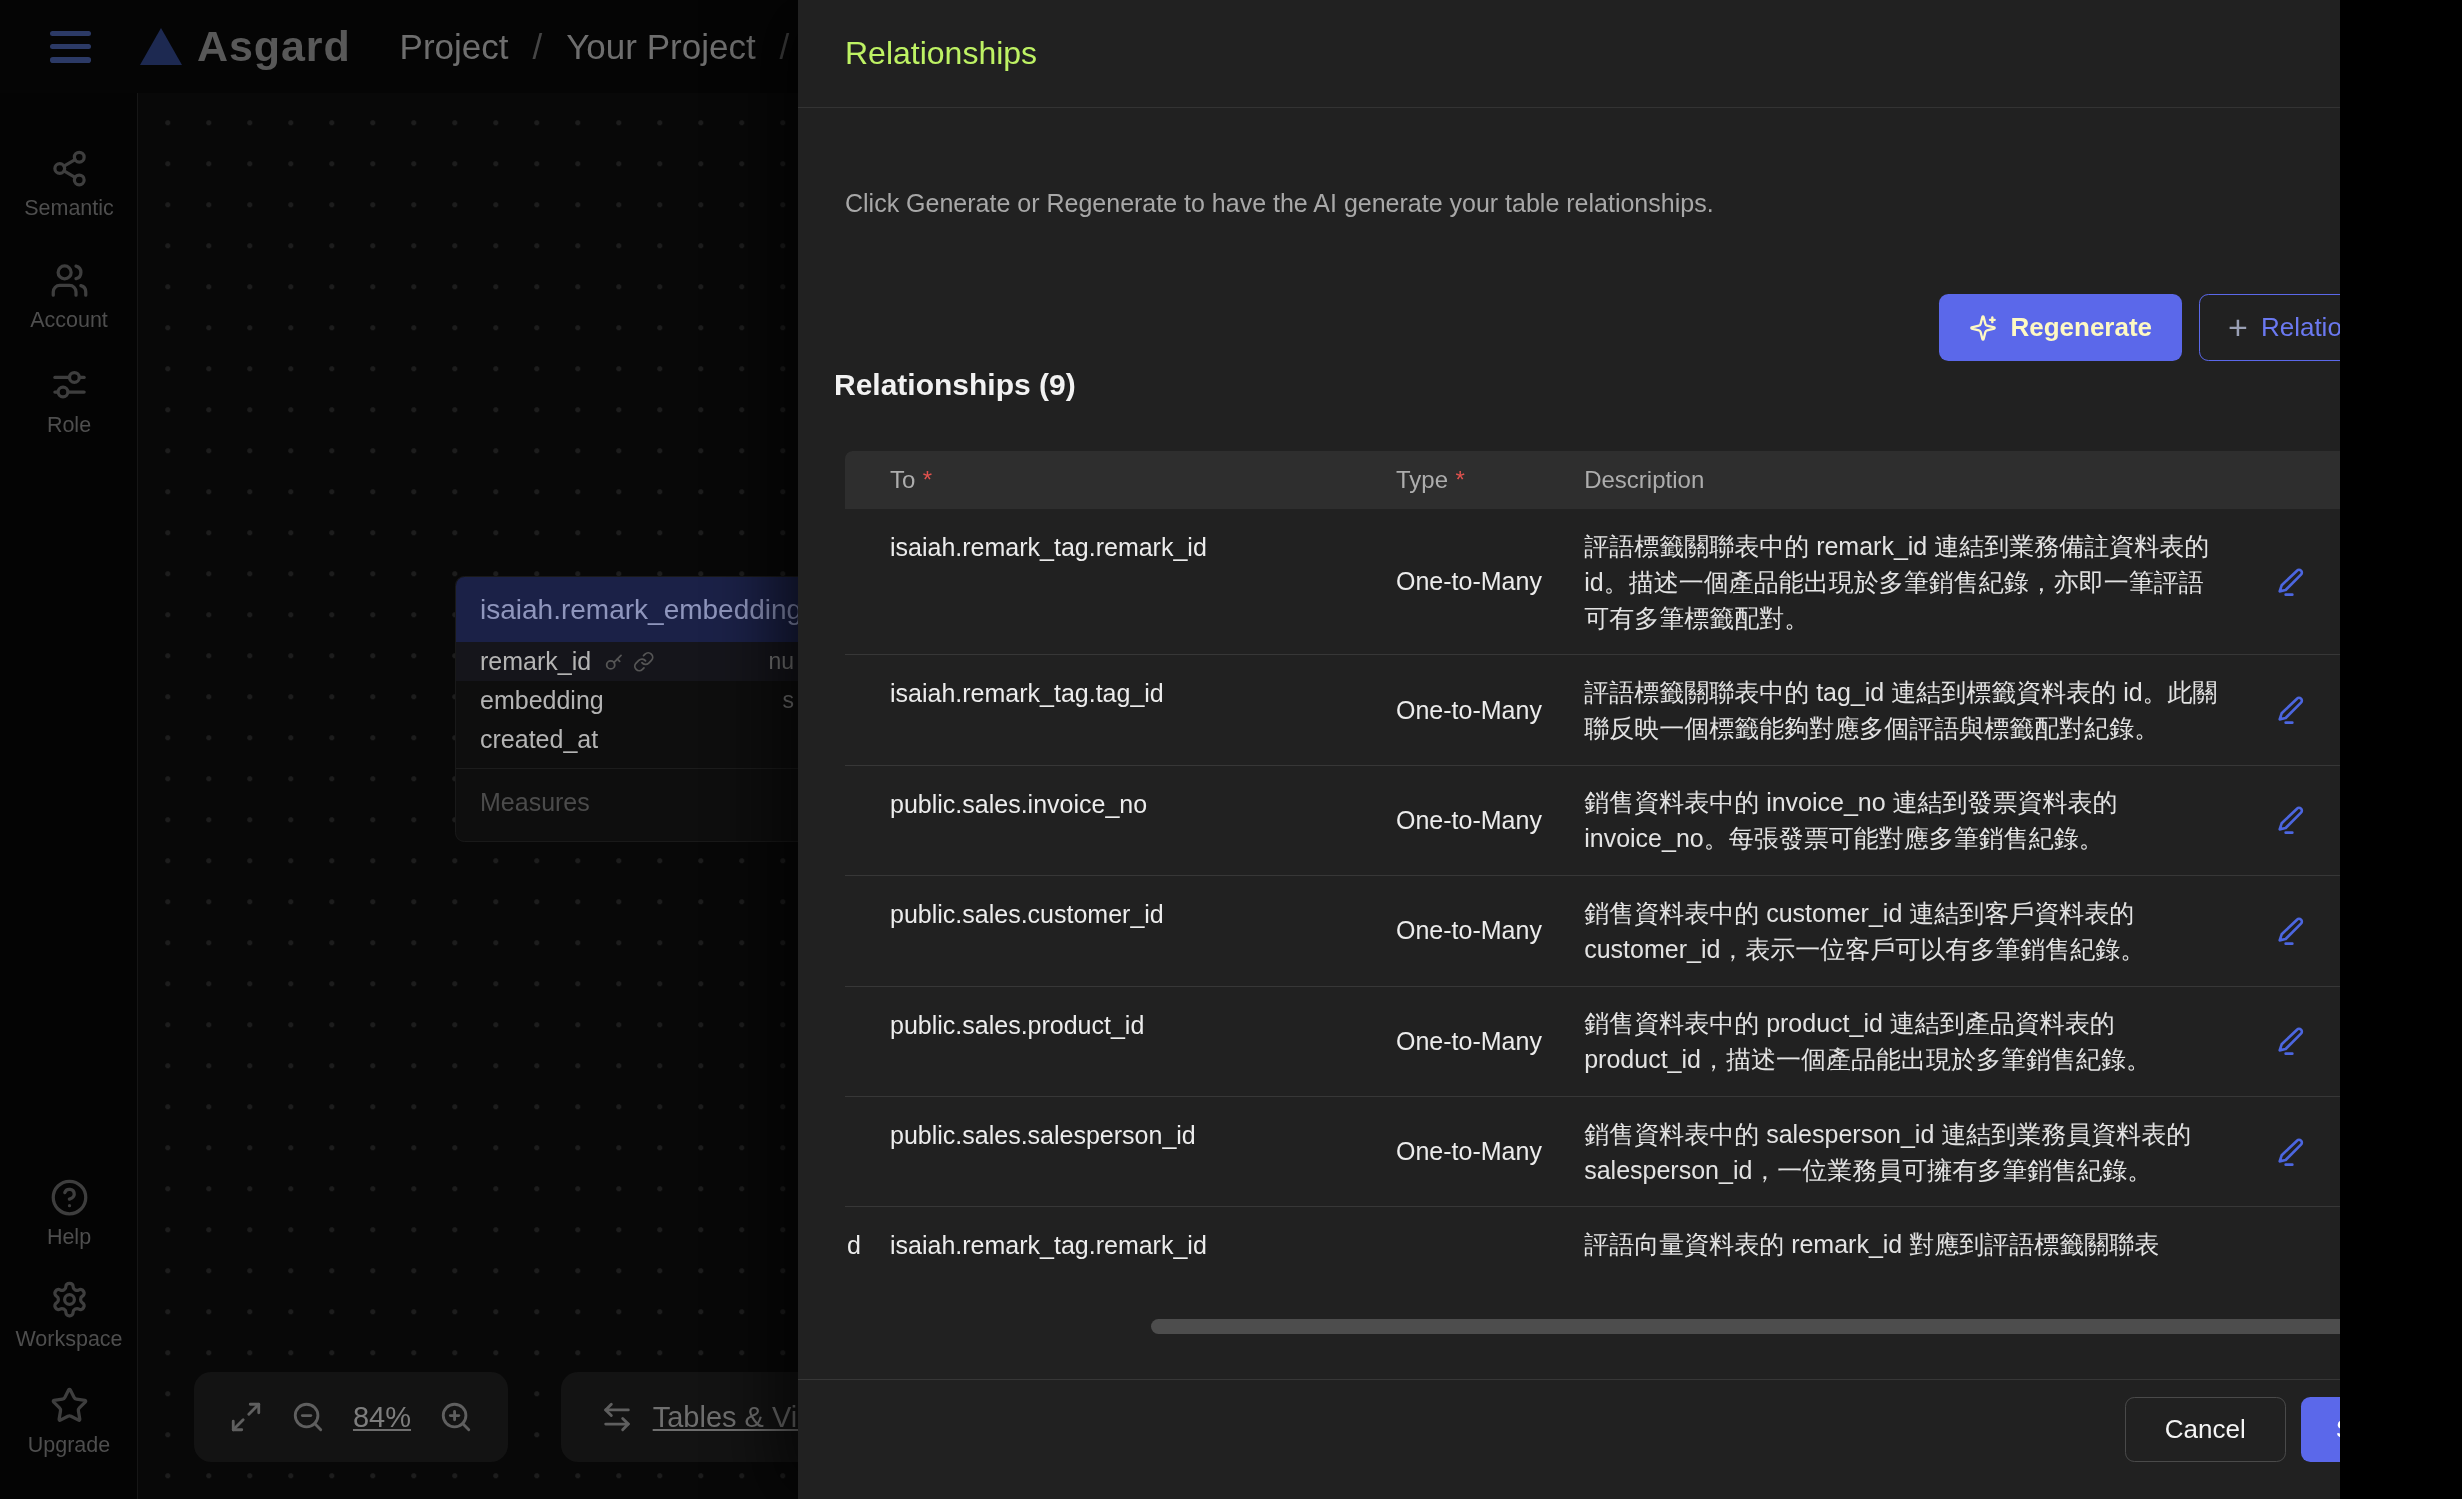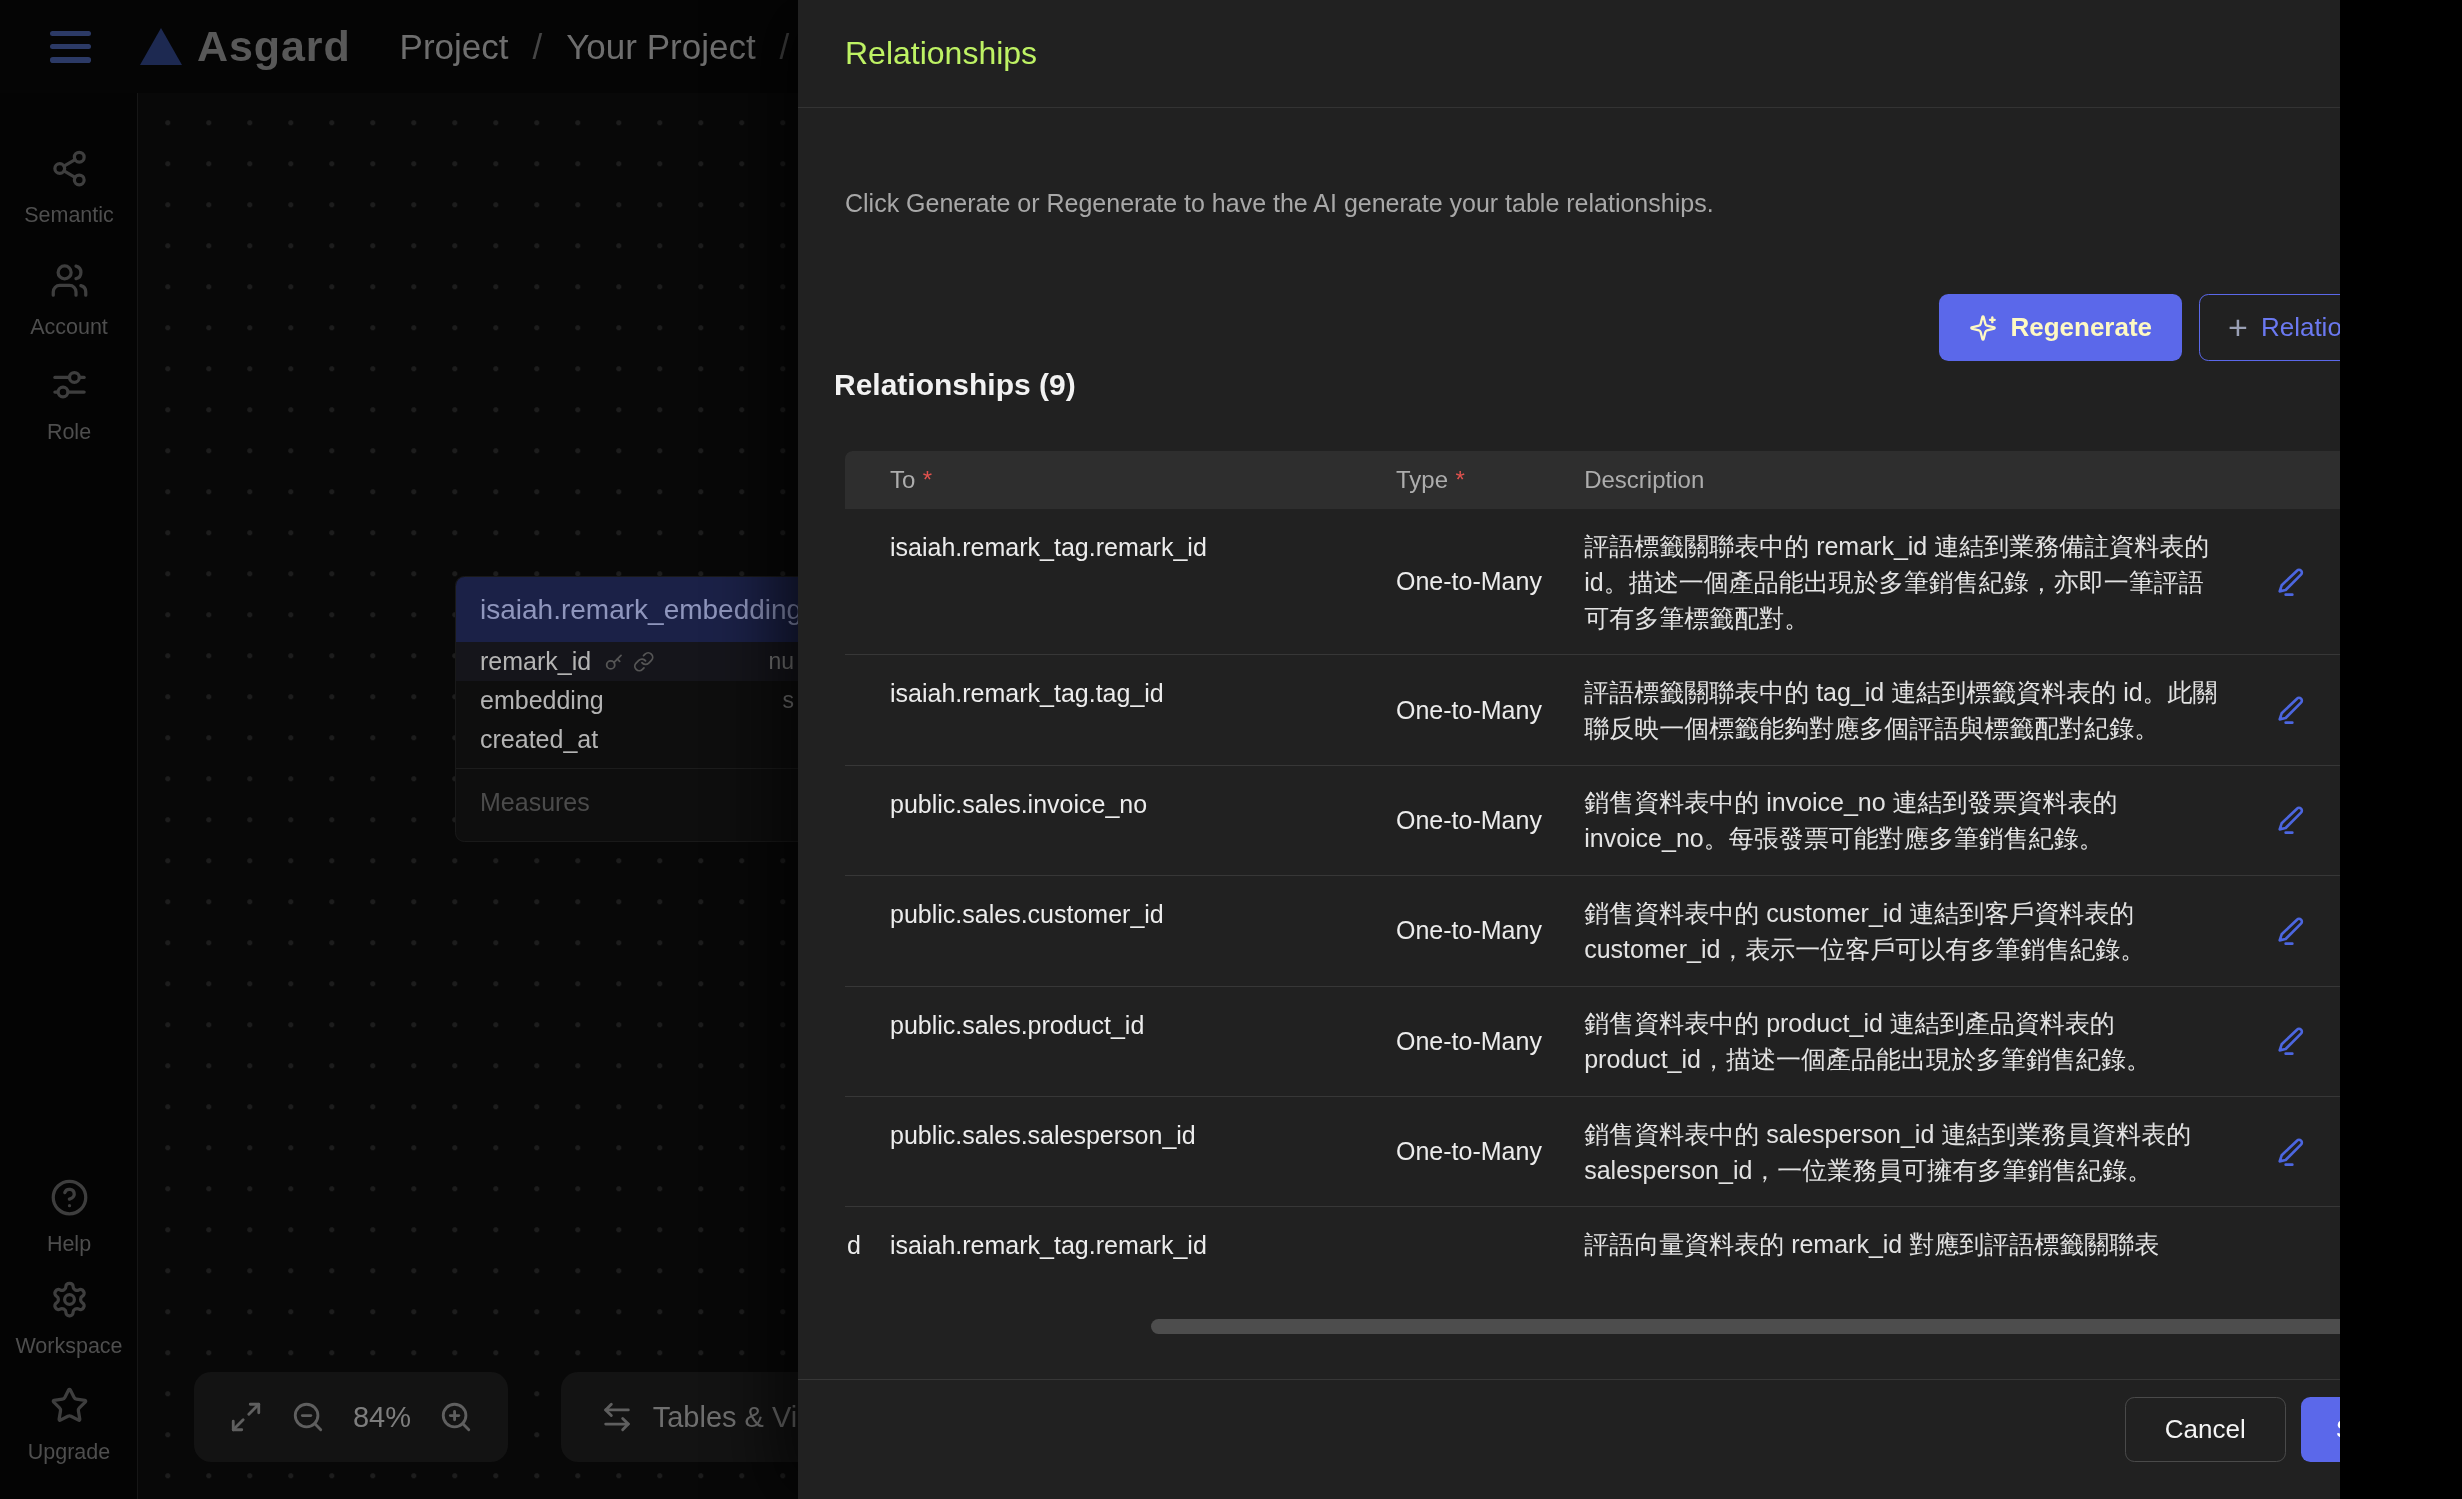--- a/index.html
+++ b/index.html
@@ -14,39 +14,39 @@
   .nav { position:absolute; left:0; top:0; width:2462px; height:93px; background:#050505; display:flex; align-items:center; }
   .hamburger { margin-left:50px; width:41px; height:32px; display:flex; flex-direction:column; justify-content:space-between; cursor:pointer; }
   .hamburger span { display:block; height:5.6px; border-radius:2.8px; background:#2c3a66; }
   .logo-tri { margin-left:49px; width:0; height:0; border-left:21.5px solid transparent; border-right:21.5px solid transparent; border-bottom:37px solid #1d2951; }
   .brand { margin-left:15px; font-size:43px; font-weight:bold; color:#585858; letter-spacing:0.9px; }
   .crumbs { margin-left:49px; display:flex; align-items:center; gap:24px; font-size:35px; color:#6e6e6e; }
   .crumbs .sep { color:#454545; }
 
   
   .sidebar { position:absolute; left:0; top:93px; width:138px; height:1406px; background:#040404; border-right:0.9px solid #161616; }
-  .side-item { position:absolute; left:0; width:138px; display:flex; flex-direction:column; align-items:center; color:#3e3e3e; cursor:pointer;gap:7px; }
+  .side-item { position:absolute; left:0; width:138px; display:flex; flex-direction:column; align-items:center; color:#3e3e3e; cursor:pointer; }
   .side-item .lbl { margin-top:8.4px; font-size:21.5px; color:#4e4e4e; }
   .side-item svg { width:39px; height:39px; }
 
   
   .canvas { position:absolute; left:138px; top:93px; width:660px; height:1406px; overflow:hidden;
     background-color:#080808;
     background-image:radial-gradient(circle, #1d1d1d 2.3px, transparent 2.3px);
     background-size:41px 41px; background-position:9.3px 9.3px; }
   .table-card { position:absolute; left:317px; top:483px; width:353px; border-radius:9.3px; background:#0e0e0e; border:0.9px solid #191919; }
   .table-card .tc-header { height:65px; background:#1b2147; border-radius:8.4px 8.4px 0 0; display:flex; align-items:center; padding-left:24px; font-size:28px; color:#8f96bd; }
   .tc-row { height:39px; display:flex; align-items:center; padding:0 13px 0 24px; font-size:25px; color:#b4b4b4; }
   .tc-row.hl { background:#15151b; }
   .tc-row .ficons { display:flex; gap:7.5px; margin-left:13px; color:#555; }
   .tc-row .ficons svg { width:21.5px; height:21.5px; }
   .tc-row .ftype { margin-left:auto; color:#777; font-size:23px; }
   .tc-sec { border-top:0.9px solid #1c1c1c; margin-top:9.3px; padding:18.7px 0 24px 24px; font-size:25px; color:#4b4b4b; }
 
-  .pill { position:absolute; top:1279px; height:90px; background:#131313; border-radius:17px; display:flex; align-items:center; color:#6f6f6f; }
+  .pill { position:absolute; top:1279px; height:90px; background:#131313; border-radius:17px; display:flex; align-items:center; color:#6f6f6f;text-decoration:underline; }
   .pill svg { width:34px; height:34px; color:#5f5f5f; }
   .pill-zoom { left:56px; width:314px; justify-content:center; gap:28px; }
   .pill-zoom .zval { font-size:29px; color:#7d7d7d; }
   .pill-tables { left:423px; width:401px; padding-left:39px; gap:18.7px; font-size:29px; }
 
   
   .modal { position:absolute; left:798px; top:0; width:1664px; height:1499px; background:#212121; box-shadow:-22.4px 0 65px rgba(0,0,0,.65); }
   .m-header { position:relative; height:108px; border-bottom:0.9px solid #333; }
   .m-title { position:absolute; left:47px; top:35px; font-size:32px; font-weight:normal; color:#bef264; }
   .close-btn { position:absolute; right:11.2px; top:9.3px; width:43px; height:43px; border-radius:12px; border:1.9px solid #505050; background:transparent; display:flex; align-items:center; justify-content:center; color:#c8c8c8; cursor:pointer; }

